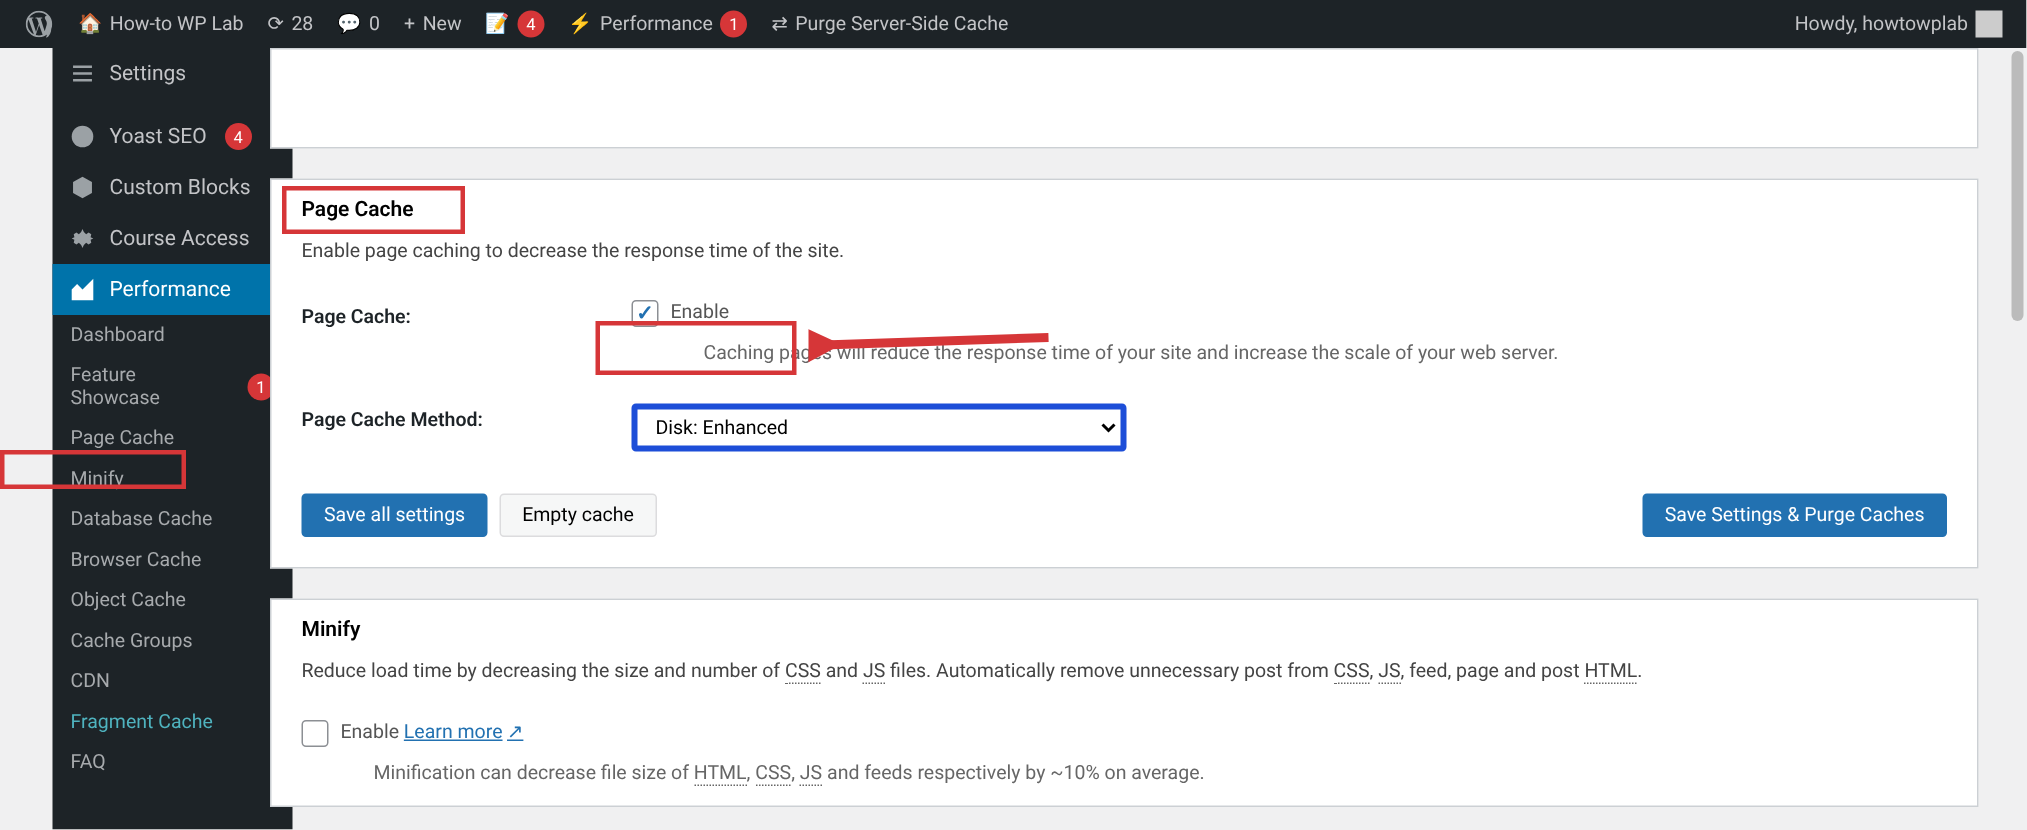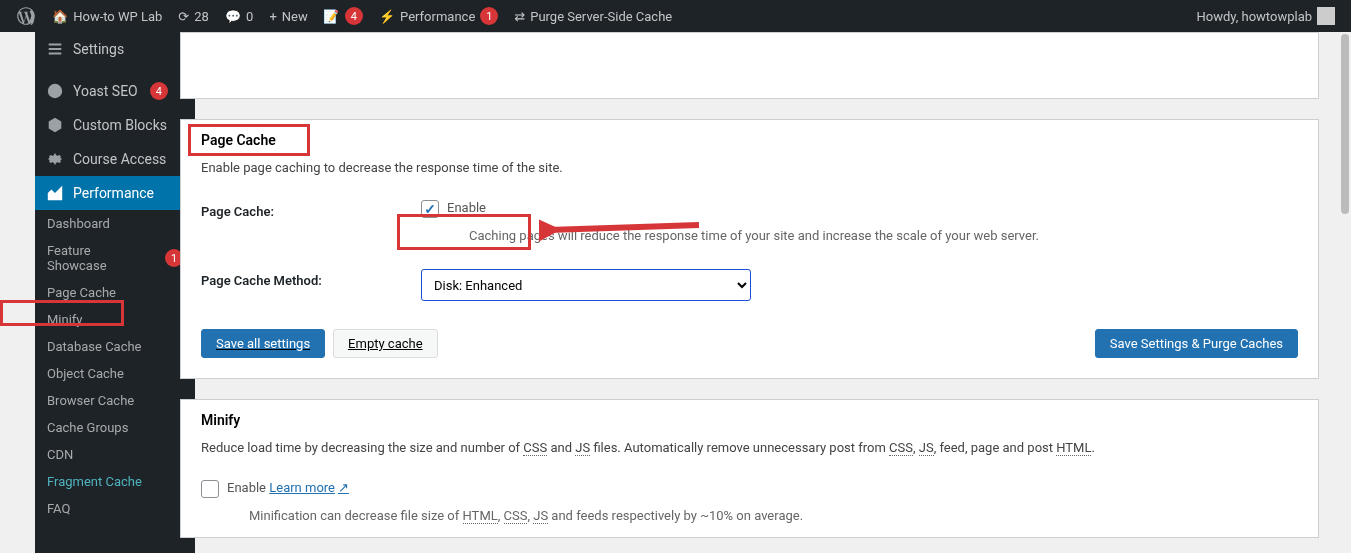--- a/index.html
+++ b/index.html
@@ -27,26 +27,26 @@
 .main { position:absolute; left:160px; top:32px; right:12px; padding:0 20px; }
 .panel { background:#fff; border:1px solid #ccd0d4; margin-bottom:20px; padding:0; }
 .panel h3 { font-size:14px; font-weight:600; padding:12px 20px 0; }
 .panel p { font-size:13px; color:#444; padding:10px 20px; line-height:1.5; }
 .form-row { display:flex; padding:12px 20px; align-items:flex-start; }
 .form-label { width:220px; font-size:13px; font-weight:600; color:#1d2327; padding-top:4px; }
 .form-field { flex:1; font-size:13px; color:#555; }
 .form-field .desc { margin-top:8px; color:#666; line-height:1.5;margin-left:48px; }
 .checkbox { width:18px; height:18px; border:1px solid #8c8f94; border-radius:3px; display:inline-flex; align-items:center; justify-content:center; vertical-align:middle; margin-right:8px; background:#fff; }
 .checkbox.checked::after { content:"✓"; color:#2271b1; font-weight:700; font-size:14px; }
-select { width:330px; height:32px; border:1px solid #1d4ed8; border-radius:3px; padding:0 8px; font-size:13px; background:#fff; }
+select { width:330px; height:32px; border:4px solid #1d4ed8; border-radius:3px; padding:0 8px; font-size:13px; background:#fff; }
 .btn { display:inline-block; padding:6px 14px; border-radius:3px; font-size:13px; cursor:pointer; border:1px solid; }
 .btn-primary { background:#2271b1; color:#fff; border-color:#2271b1; }
 .btn-secondary { background:#f6f7f7; color:#000000; border-color:#dcdcde; }
 .actions-row { display:flex; justify-content:space-between; padding:16px 20px 20px; }
-.actions-left { display:flex; gap:8px;text-decoration:underline; }
+.actions-left { display:flex; gap:8px; }
 .link { color:#2271b1; text-decoration:underline; cursor:pointer; }
 .ext-icon { color:#2271b1; margin-left:3px; }
 .dotted { border-bottom:1px dotted #666; }
 .arrow { position:absolute; pointer-events:none; }
 
 .icon { width:20px; height:20px; display:inline-flex; align-items:center; justify-content:center; fill:currentColor; color:rgba(240,245,250,.6); }
 .side-item.active .icon { color:#fff; }
 
 
 .scroll-track { position:absolute; right:0; top:32px; width:12px; height:521px; background:#f0f0f1; }
@@ -146,22 +146,22 @@
       <span>Performance</span>
     </div>
   <div class="side-item sub">Dashboard</div>
   <div class="side-item sub">
       <span>Feature Showcase</span>
       <span class="side-badge">1</span>
     </div>
   <div class="side-item sub">Page Cache</div>
   <div class="side-item sub">Minify</div>
   <div class="side-item sub">Database Cache</div>
+  <div class="side-item sub">Browser Cache</div>
   <div class="side-item sub">Object Cache</div>
-  <div class="side-item sub">Browser Cache</div>
   <div class="side-item sub">Cache Groups</div>
   <div class="side-item sub">CDN</div>
   <div class="side-item sub teal">Fragment Cache</div>
   <div class="side-item sub">FAQ</div>
 </div>
 
 <div class="highlight-box" style="left:0; top:300px; width:124px; height:26px;"></div>
 
 <div class="main">
 

